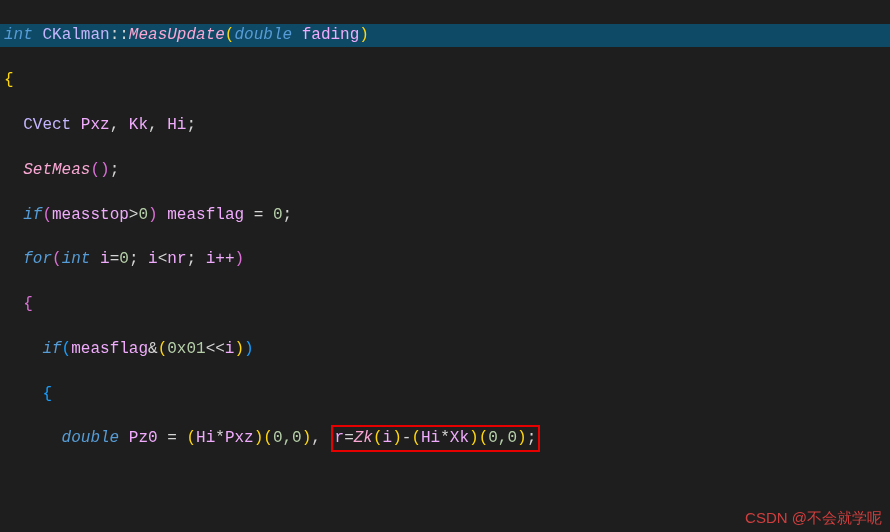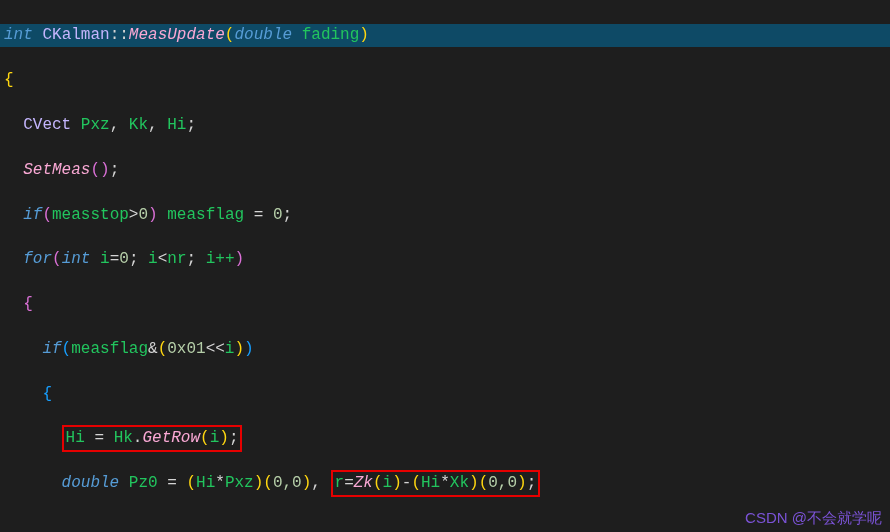--- a/index.html
+++ b/index.html
@@ -20,59 +20,58 @@
   }
   .line {
     padding: 0 4px;
     min-height: 22px;
     display: block;
   }
   .hl-line { background: #0e4a66; }
   .kw { color: #569cd6; font-style: italic; }
   .cls { color: #c4b5fd; }
   .fn { color: #f9a8d4; font-style: italic; }
-  .var { color: #22c55e; }
+  .var { color: #f0abfc; }
   .num { color: #b5cea8; }
   .op { color: #d4d4d4; }
   .paren { color: #ffd710; }
   .paren2 { color: #da70d6; }
   .paren3 { color: #179fff; }
   .brace { color: #ffd710; }
   .brace2 { color: #da70d6; }
   .brace3 { color: #179fff; }
   .box {
     display: inline-block;
     border: 2px solid #e60000;
     padding: 0 2px;
     margin: -2px 0;
   }
   .watermark {
     position: absolute;
     right: 8px;
     bottom: 4px;
-    color: #8b5cf6;
+    color: #ef4444;
     font-family: Arial, sans-serif;
     font-size: 15px;
     opacity: 0.85;
   }
 </style>
 </head>
 <body>
 
 <div class="editor">
 <span class="line hl-line"><span class="kw">int</span> <span class="cls">CKalman</span><span class="op">::</span><span class="fn">MeasUpdate</span><span class="paren">(</span><span class="kw">double</span> <span class="var">fading</span><span class="paren">)</span></span>
 <span class="line"><span class="brace">{</span></span>
 <span class="line">  <span class="cls">CVect</span> <span class="var">Pxz</span>, <span class="var">Kk</span>, <span class="var">Hi</span>;</span>
 <span class="line">  <span class="fn">SetMeas</span><span class="paren2">(</span><span class="paren2">)</span>;</span>
 <span class="line">  <span class="kw">if</span><span class="paren2">(</span><span class="var">measstop</span><span class="op">&gt;</span><span class="num">0</span><span class="paren2">)</span> <span class="var">measflag</span> = <span class="num">0</span>;</span>
 <span class="line">  <span class="kw">for</span><span class="paren2">(</span><span class="kw">int</span> <span class="var">i</span>=<span class="num">0</span>; <span class="var">i</span><span class="op">&lt;</span><span class="var">nr</span>; <span class="var">i++</span><span class="paren2">)</span></span>
 <span class="line">  <span class="brace2">{</span></span>
 <span class="line">    <span class="kw">if</span><span class="paren3">(</span><span class="var">measflag</span><span class="op">&amp;</span><span class="paren">(</span><span class="num">0x01</span><span class="op">&lt;&lt;</span><span class="var">i</span><span class="paren">)</span><span class="paren3">)</span></span>
 <span class="line">    <span class="brace3">{</span></span>
-<span class="line">      <span class="box"><span class="var">Hi</span> = <span class="var">Hk</span>.<span class="fn">GetRow</span><span class="paren">(</span><span class="var">i</span><span class="paren">)</span>;</span></span>
 <span class="line">      <span class="kw">double</span> <span class="var">Pz0</span> = <span class="paren">(</span><span class="var">Hi</span>*<span class="var">Pxz</span><span class="paren">)</span><span class="paren">(</span><span class="num">0,0</span><span class="paren">)</span>, <span class="box"><span class="var">r</span>=<span class="fn">Zk</span><span class="paren">(</span><span class="var">i</span><span class="paren">)</span>-<span class="paren">(</span><span class="var">Hi</span>*<span class="var">Xk</span><span class="paren">)</span><span class="paren">(</span><span class="num">0,0</span><span class="paren">)</span>;</span></span>
 
 
 
 
 
 
 
 
 

